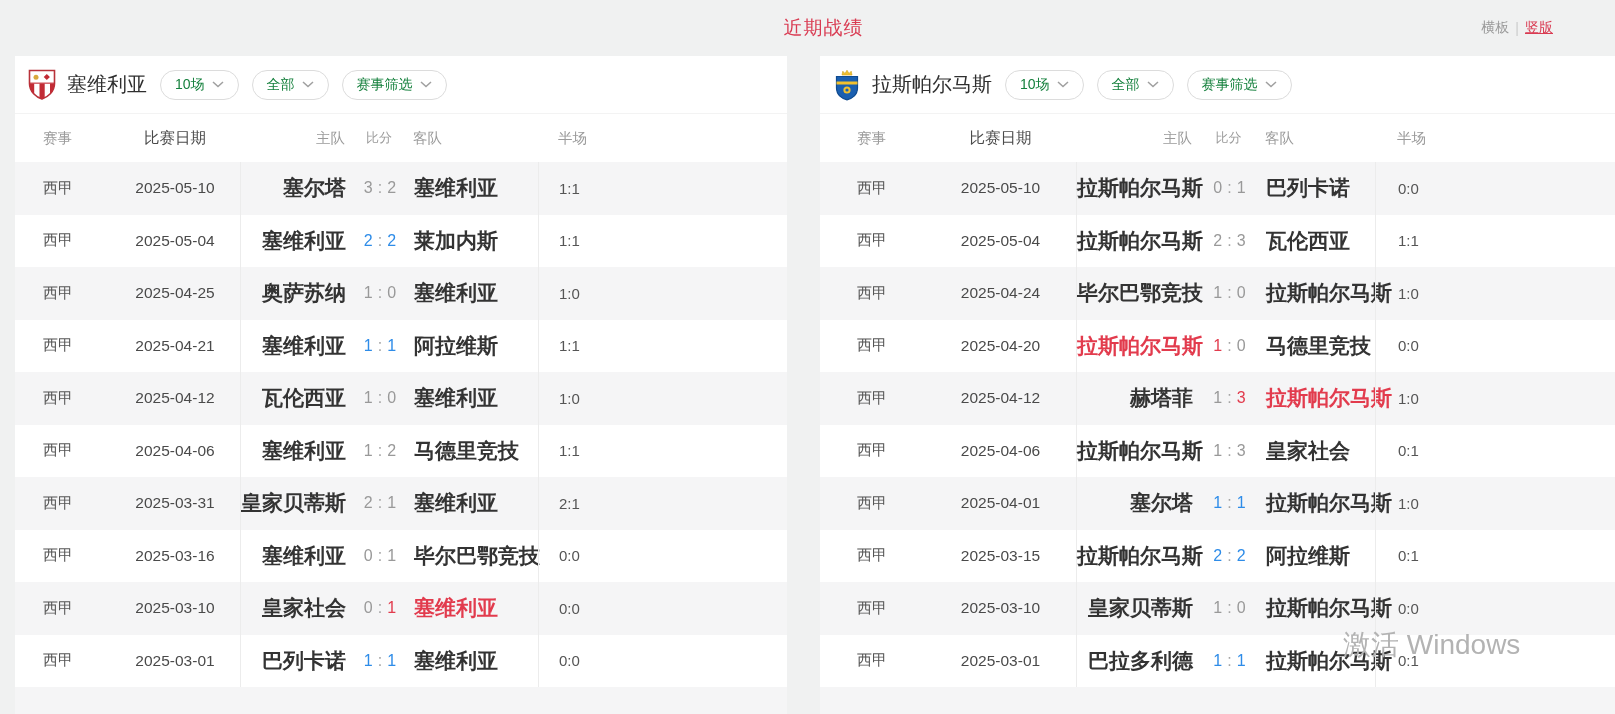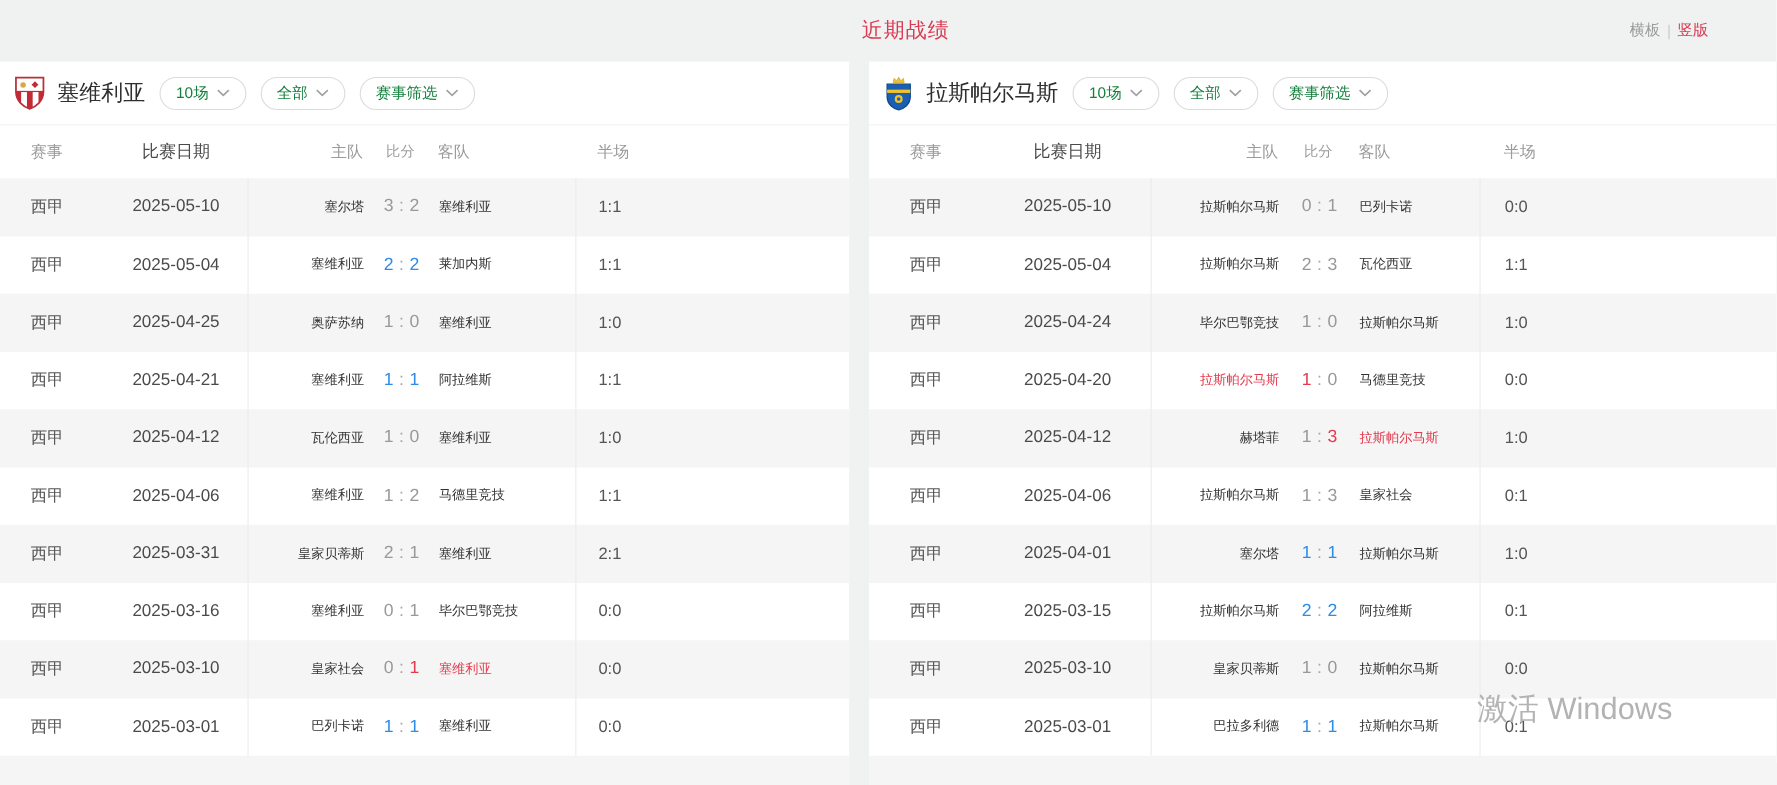--- a/index.html
+++ b/index.html
@@ -17,26 +17,26 @@
   body{font-family:"Liberation Sans","DejaVu Sans",sans-serif;}
   .page{position:relative;width:1615px;height:714px;background:#f0f1f1;overflow:hidden;}
 
   
   .topbar{position:relative;height:56px;}
   .page-title{position:absolute;left:50%;top:50%;transform:translate(-50%,-50%);
     font-size:19px;font-weight:500;color:var(--accent-red);letter-spacing:1px;margin-left:16px;}
   .layout-switch{position:absolute;right:62px;top:50%;transform:translateY(-50%);
     font-size:14px;color:#999;display:flex;align-items:center;gap:6px;}
   .layout-switch .divider{color:#ccc;}
-  .layout-switch .active{color:var(--accent-red);cursor:pointer;}
+  .layout-switch .active{color:var(--accent-red);cursor:pointer;text-decoration:underline;}
   .layout-switch .plain{color:#9a9a9a;cursor:pointer;}
 
   
   .cards{display:flex;gap:18px;height:658px;}
-  .card{background:#fff;overflow:hidden;}
+  .card{background:#fff;overflow:hidden;margin-left:15px;}
   .card.left{flex:0 0 772px;}
   .card.right{flex:1 1 auto;min-width:0;}
 
   
   .team-header{height:58px;display:flex;align-items:center;padding-left:13px;border-bottom:1px solid #f3f3f3;}
   .crest{width:28px;height:32px;display:inline-flex;flex:none;}
   .team-name{font-size:20px;font-weight:500;color:#2f2f2f;margin-left:11px;white-space:nowrap;}
   .pill{display:inline-flex;align-items:center;gap:7px;height:30px;padding:0 14px;margin-left:13px;
     border:1px solid #dcdcdc;border-radius:16px;background:#fff;font-size:14px;color:#15803d;cursor:pointer;white-space:nowrap;}
   .pill svg{display:block;}
@@ -47,21 +47,21 @@
   .row{height:52.5px;}
   .row:nth-child(odd){background:var(--stripe);}
   .row .c-match{border-left:1px solid var(--line);}
   .row .c-half{border-left:1px solid var(--line);}
   .c-league{flex:none;}
   .c-date{flex:none;text-align:center;color:#4a4a4a;font-size:15.5px;}
   .c-match{flex:none;display:flex;align-items:center;height:100%;}
   .c-home{flex:none;text-align:right;}
   .c-score{flex:none;text-align:center;font-size:16px;color:var(--loss-gray);}
   .c-away{flex:1;text-align:left;}
-  .c-home,.c-away{font-size:12px;color:var(--ink);font-weight:400;white-space:nowrap;}
+  .c-home,.c-away{font-size:21px;color:var(--ink);font-weight:700;white-space:nowrap;}
   .c-half{flex:1;height:100%;display:flex;align-items:center;}
   .thead .c-match,.thead .c-half{border-left:none;}
   .thead .c-home,.thead .c-away{color:var(--head);font-weight:400;font-size:14.5px;}
   .thead .c-score{color:var(--head);font-size:13px;}
 
   
   .card.left .c-league{width:95px;padding-left:28px;}
   .card.left .c-date{width:130px;}
   .card.left .c-match{width:298px;}
   .card.left .c-home{width:105px;}

